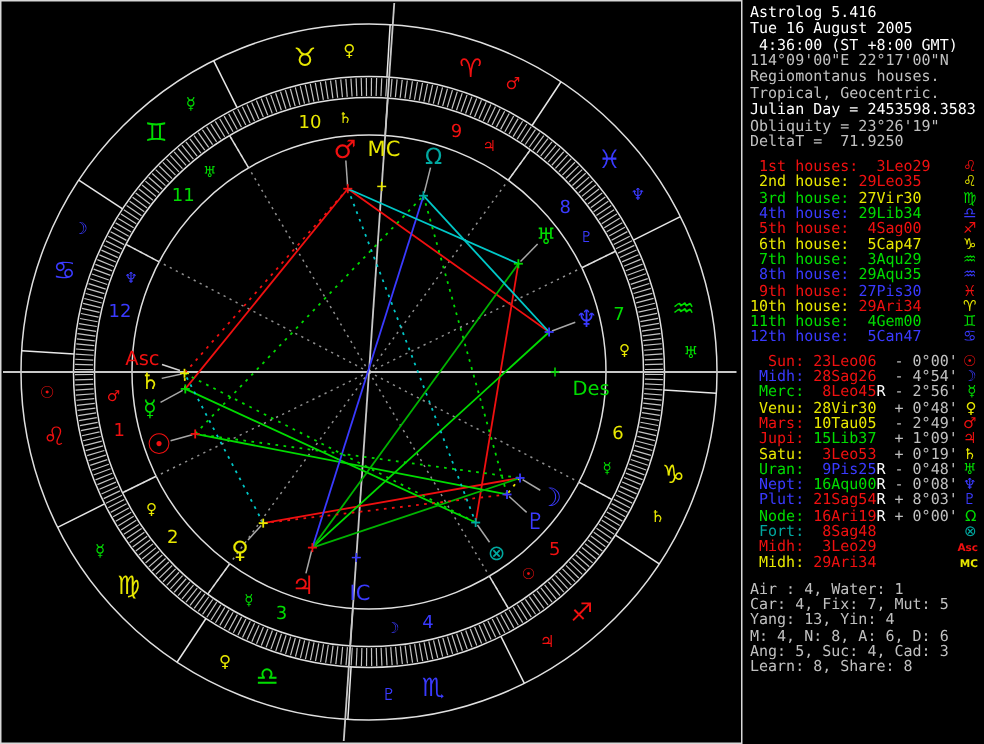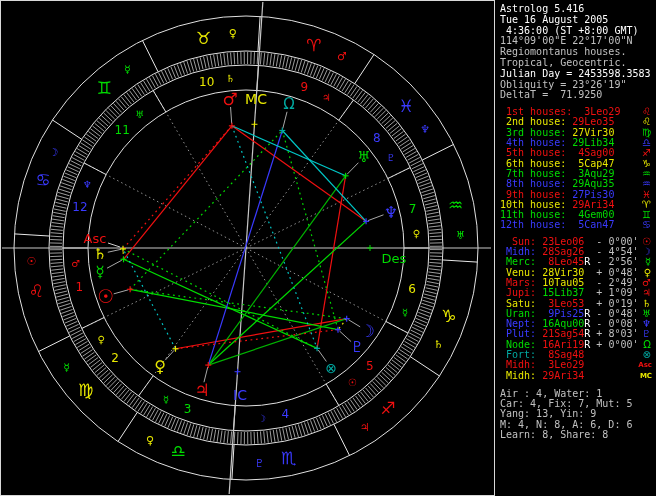--- a/index.html
+++ b/index.html
@@ -597,18 +597,19 @@
         <div class="row"><span class="c-blue"> Nept:</span><span class="c-green"> 16Aqu00</span><span class="c-white">R</span><span class="c-gray"> - 0°08'</span><span class="c-blue g">♆</span></div>
         <div class="row"><span class="c-blue"> Plut:</span><span class="c-red"> 21Sag54</span><span class="c-white">R</span><span class="c-gray"> + 8°03'</span><span class="c-blue g">♇</span></div>
         <div class="row"><span class="c-green"> Node:</span><span class="c-red"> 16Ari19</span><span class="c-white">R</span><span class="c-gray"> + 0°00'</span><span class="c-green g">Ω</span></div>
         <div class="row"><span class="c-teal"> Fort:</span><span class="c-red">  8Sag48</span><span class="c-white"> </span><span class="c-teal g">⊗</span></div>
         <div class="row"><span class="c-red"> Midh:</span><span class="c-red">  3Leo29</span><span class="c-white"> </span><span class="c-red gt">Asc</span></div>
         <div class="row"><span class="c-yellow"> Midh:</span><span class="c-red"> 29Ari34</span><span class="c-white"> </span><span class="c-yellow gt">MC</span></div>
       </div>
     <div id="stats">
         <div class="row c-gray">Air : 4, Water: 1</div>
         <div class="row c-gray">Car: 4, Fix: 7, Mut: 5</div>
-        <div class="row c-gray">Yang: 13, Yin: 9</div>
+        <div class="row c-gray">Yang: 13, Yin: 4</div>
         <div class="row c-gray">M: 4, N: 8, A: 6, D: 6</div>
+        <div class="row c-gray">Ang: 5, Suc: 4, Cad: 3</div>
         <div class="row c-gray">Learn: 8, Share: 8</div>
       </div>
   </div>
 </div>
 
 </body></html>

